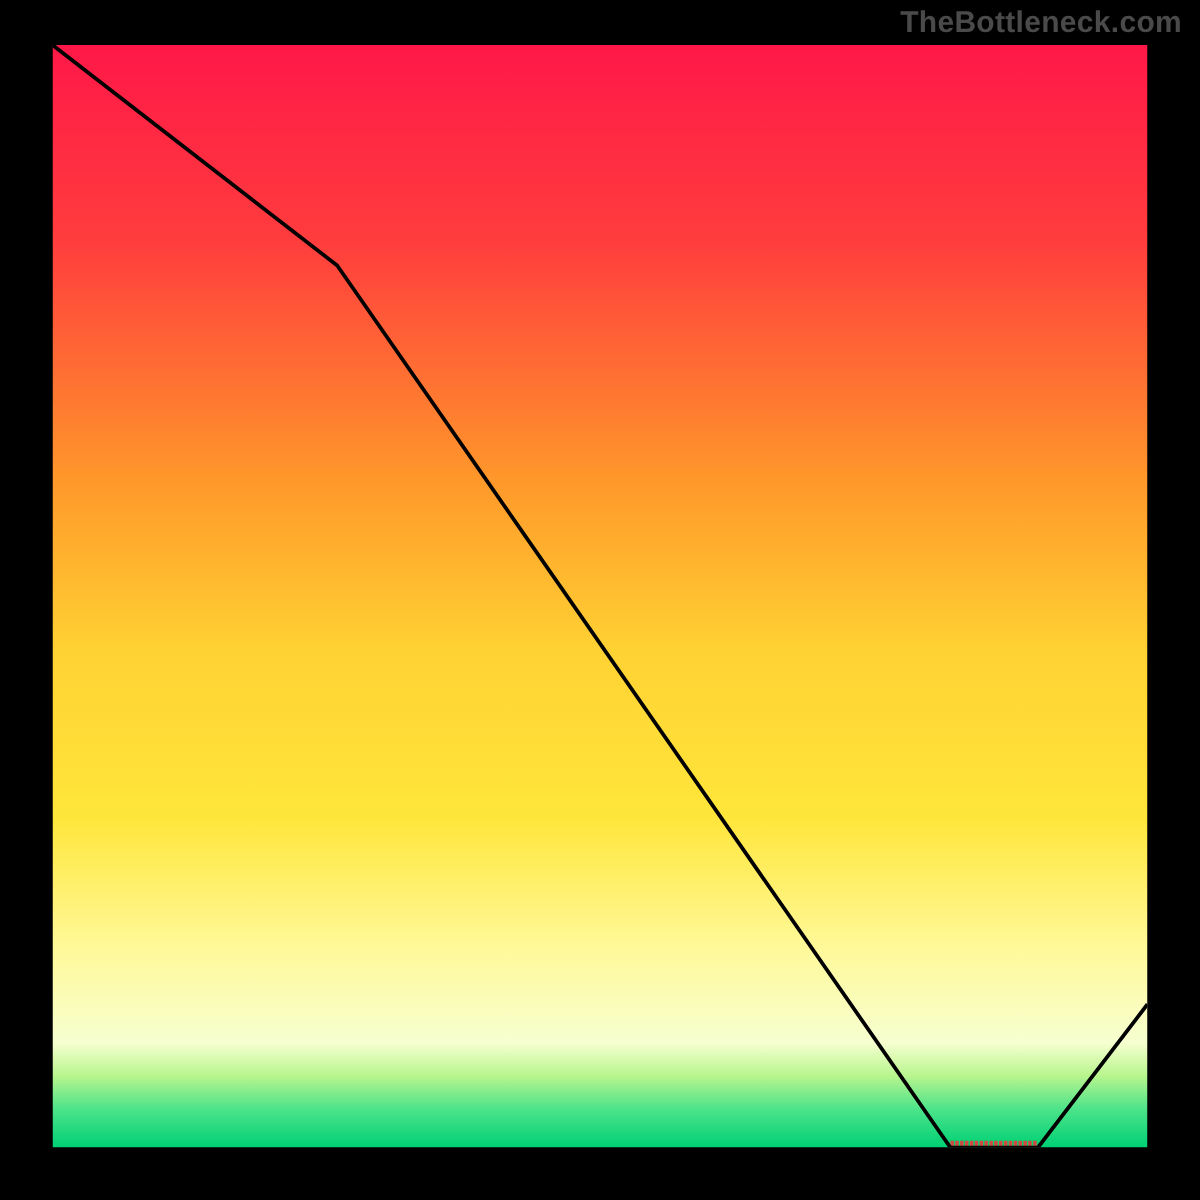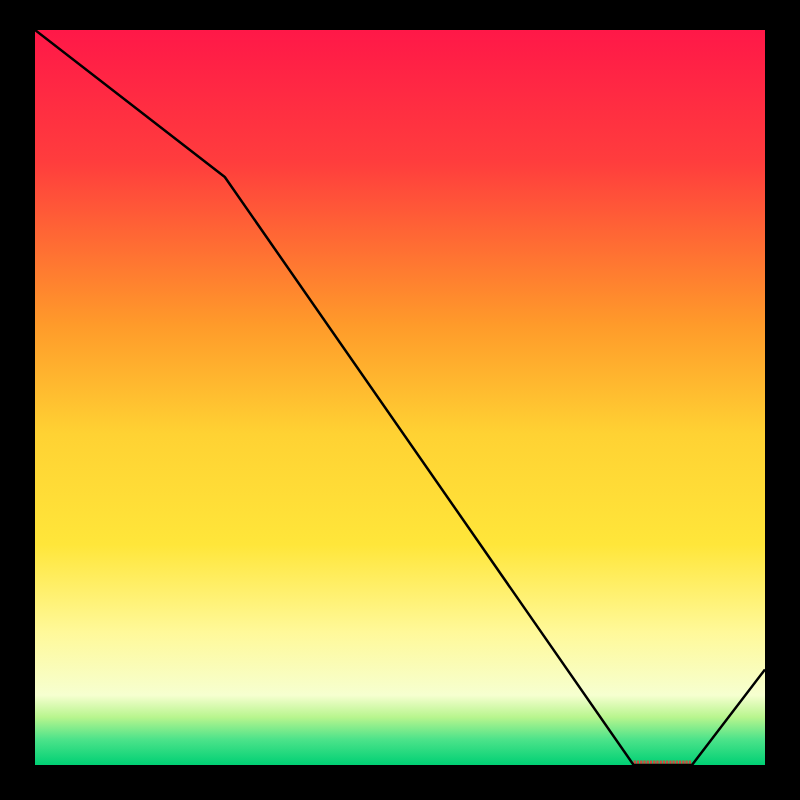--- a/index.html
+++ b/index.html
@@ -27,20 +27,21 @@
     user-select: none;
   }
   svg {
     display: block;
   }
 </style>
 </head>
 <body>
 
 <div class="stage">
+  <div class="watermark">TheBottleneck.com</div>
 
   <svg id="chart-svg" width="800" height="800" viewBox="0 0 800 800">
     <defs>
       <linearGradient id="bg-grad" x1="0" y1="0" x2="0" y2="1">
           <stop offset="0%" stop-color="#ff1848"></stop>
           <stop offset="18%" stop-color="#ff3d3d"></stop>
           <stop offset="40%" stop-color="#ff9a2a"></stop>
           <stop offset="55.00000000000001%" stop-color="#ffd233"></stop>
           <stop offset="70%" stop-color="#ffe63a"></stop>
           <stop offset="82%" stop-color="#fff99a"></stop>

